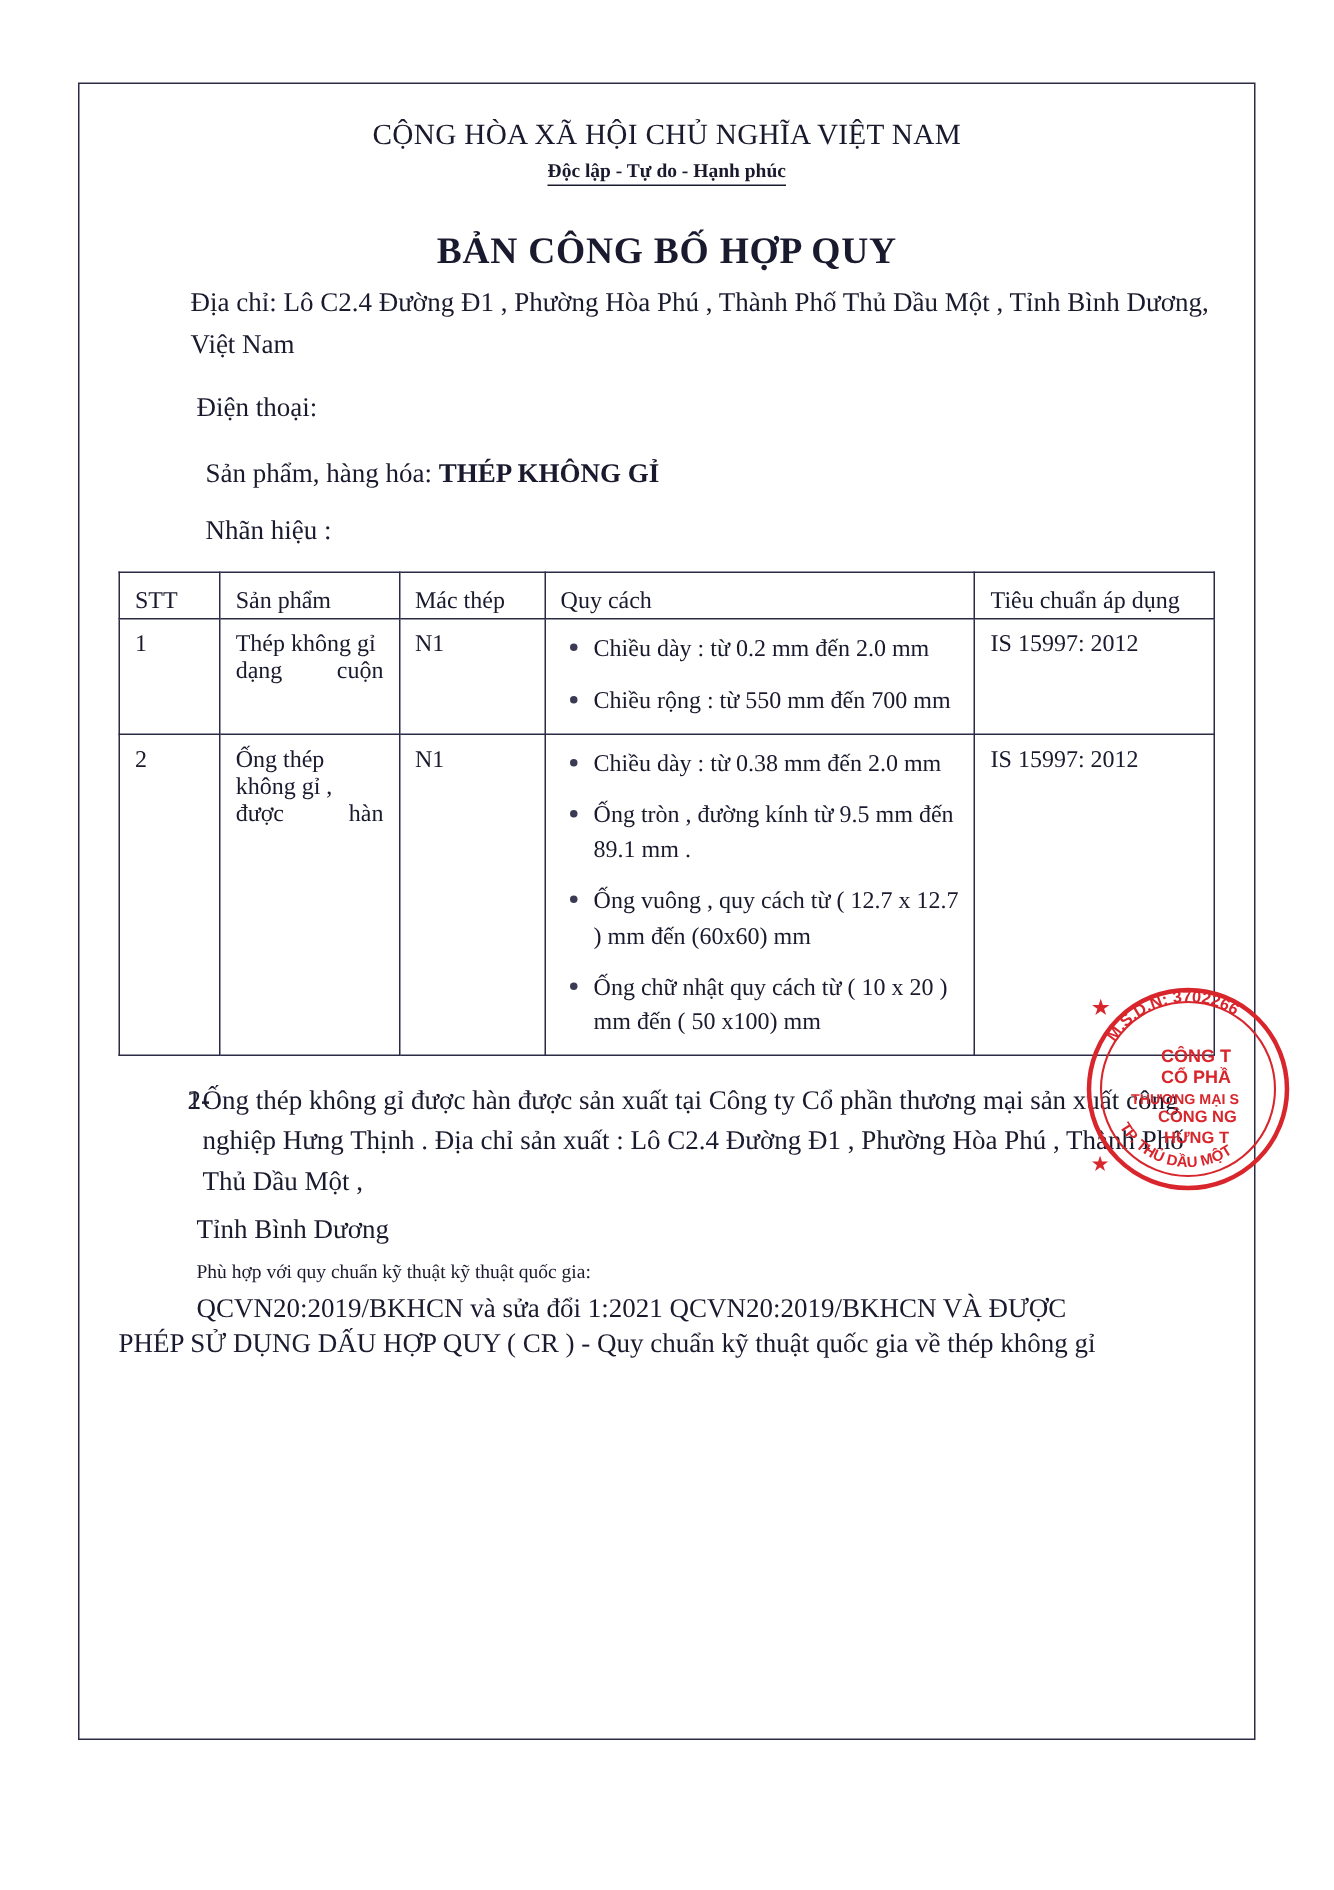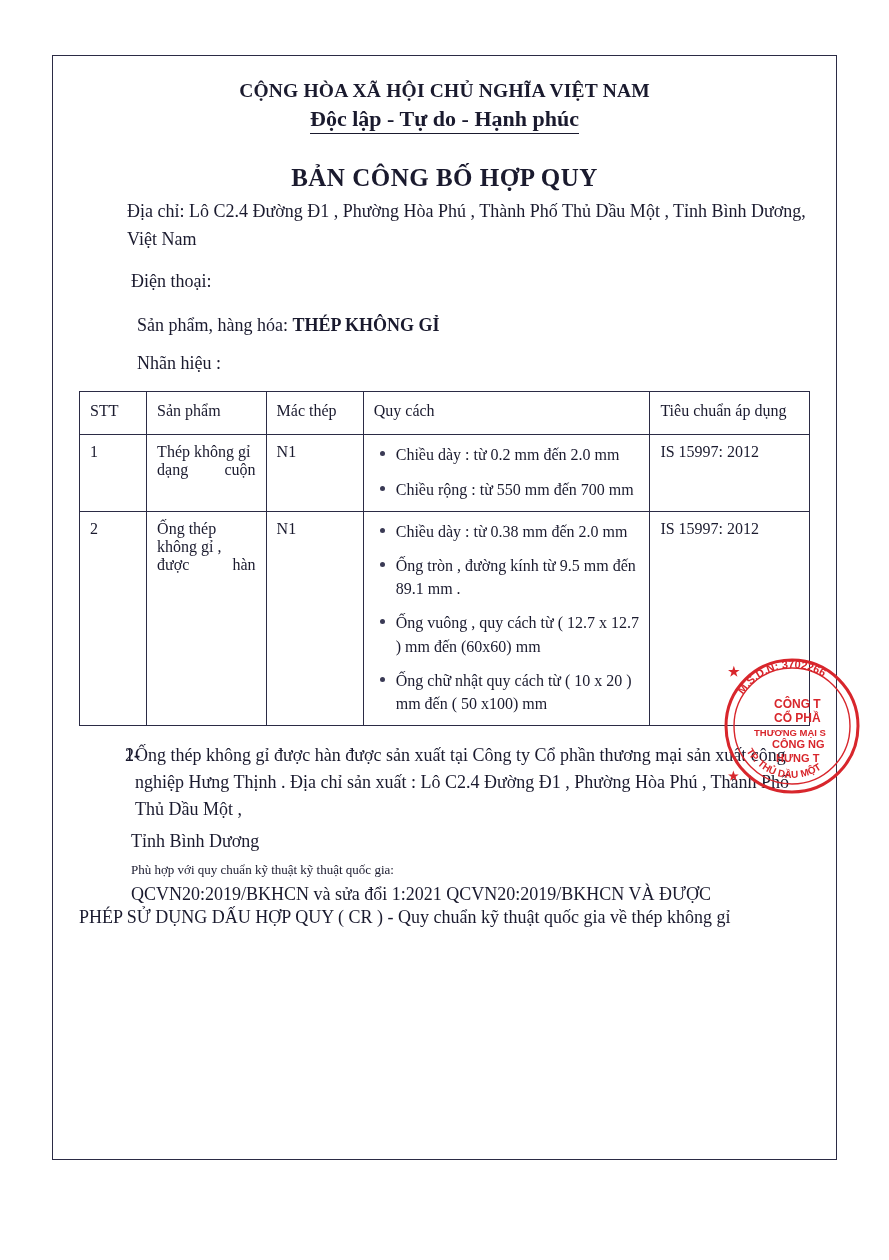--- a/index.html
+++ b/index.html
@@ -27,26 +27,26 @@
   }
   .inner {
     padding: 18px 26px 10px 26px;
     box-sizing: border-box;
     height: 100%;
     position: relative;
   }
   .ctr { text-align: center; }
   .nation {
     font-size: 19.5px;
-    font-weight: bold;
+    font-weight: normal;
     letter-spacing: 0.2px;
     margin-top: 6px;
   }
   .motto {
-    font-size: 22px;
+    font-size: 13px;
     font-weight: bold;
     margin-top: 4px;
     display: inline-block;
     border-bottom: 1.3px solid #1a1a2e;
     padding-bottom: 1px;
   }
   .doc-title {
     font-size: 25px;
     font-weight: bold;
     margin-top: 30px;
@@ -74,21 +74,21 @@
     margin-top: 14px;
     font-size: 16px;
   }
   table.spec th, table.spec td {
     border: 1px solid #2b2b45;
     padding: 8px 10px;
     vertical-align: top;
     text-align: left;
     font-weight: normal;
   }
-  table.spec th { padding-top: 10px; padding-bottom: 14px; }
+  table.spec th { padding-top: 10px; padding-bottom: 2px; }
   .c-stt { width: 52px; text-align: center; }
   .c-prod { width: 118px; }
   .c-grade { width: 92px; text-align: center; }
   .c-spec { width: 330px; }
   .c-std { width: 170px; }
   td.c-stt { text-align: center; }
   td.c-grade { text-align: center; }
   td.c-prod { text-align: justify; text-align-last: justify; }
   ul.bul {
     margin: 0;

